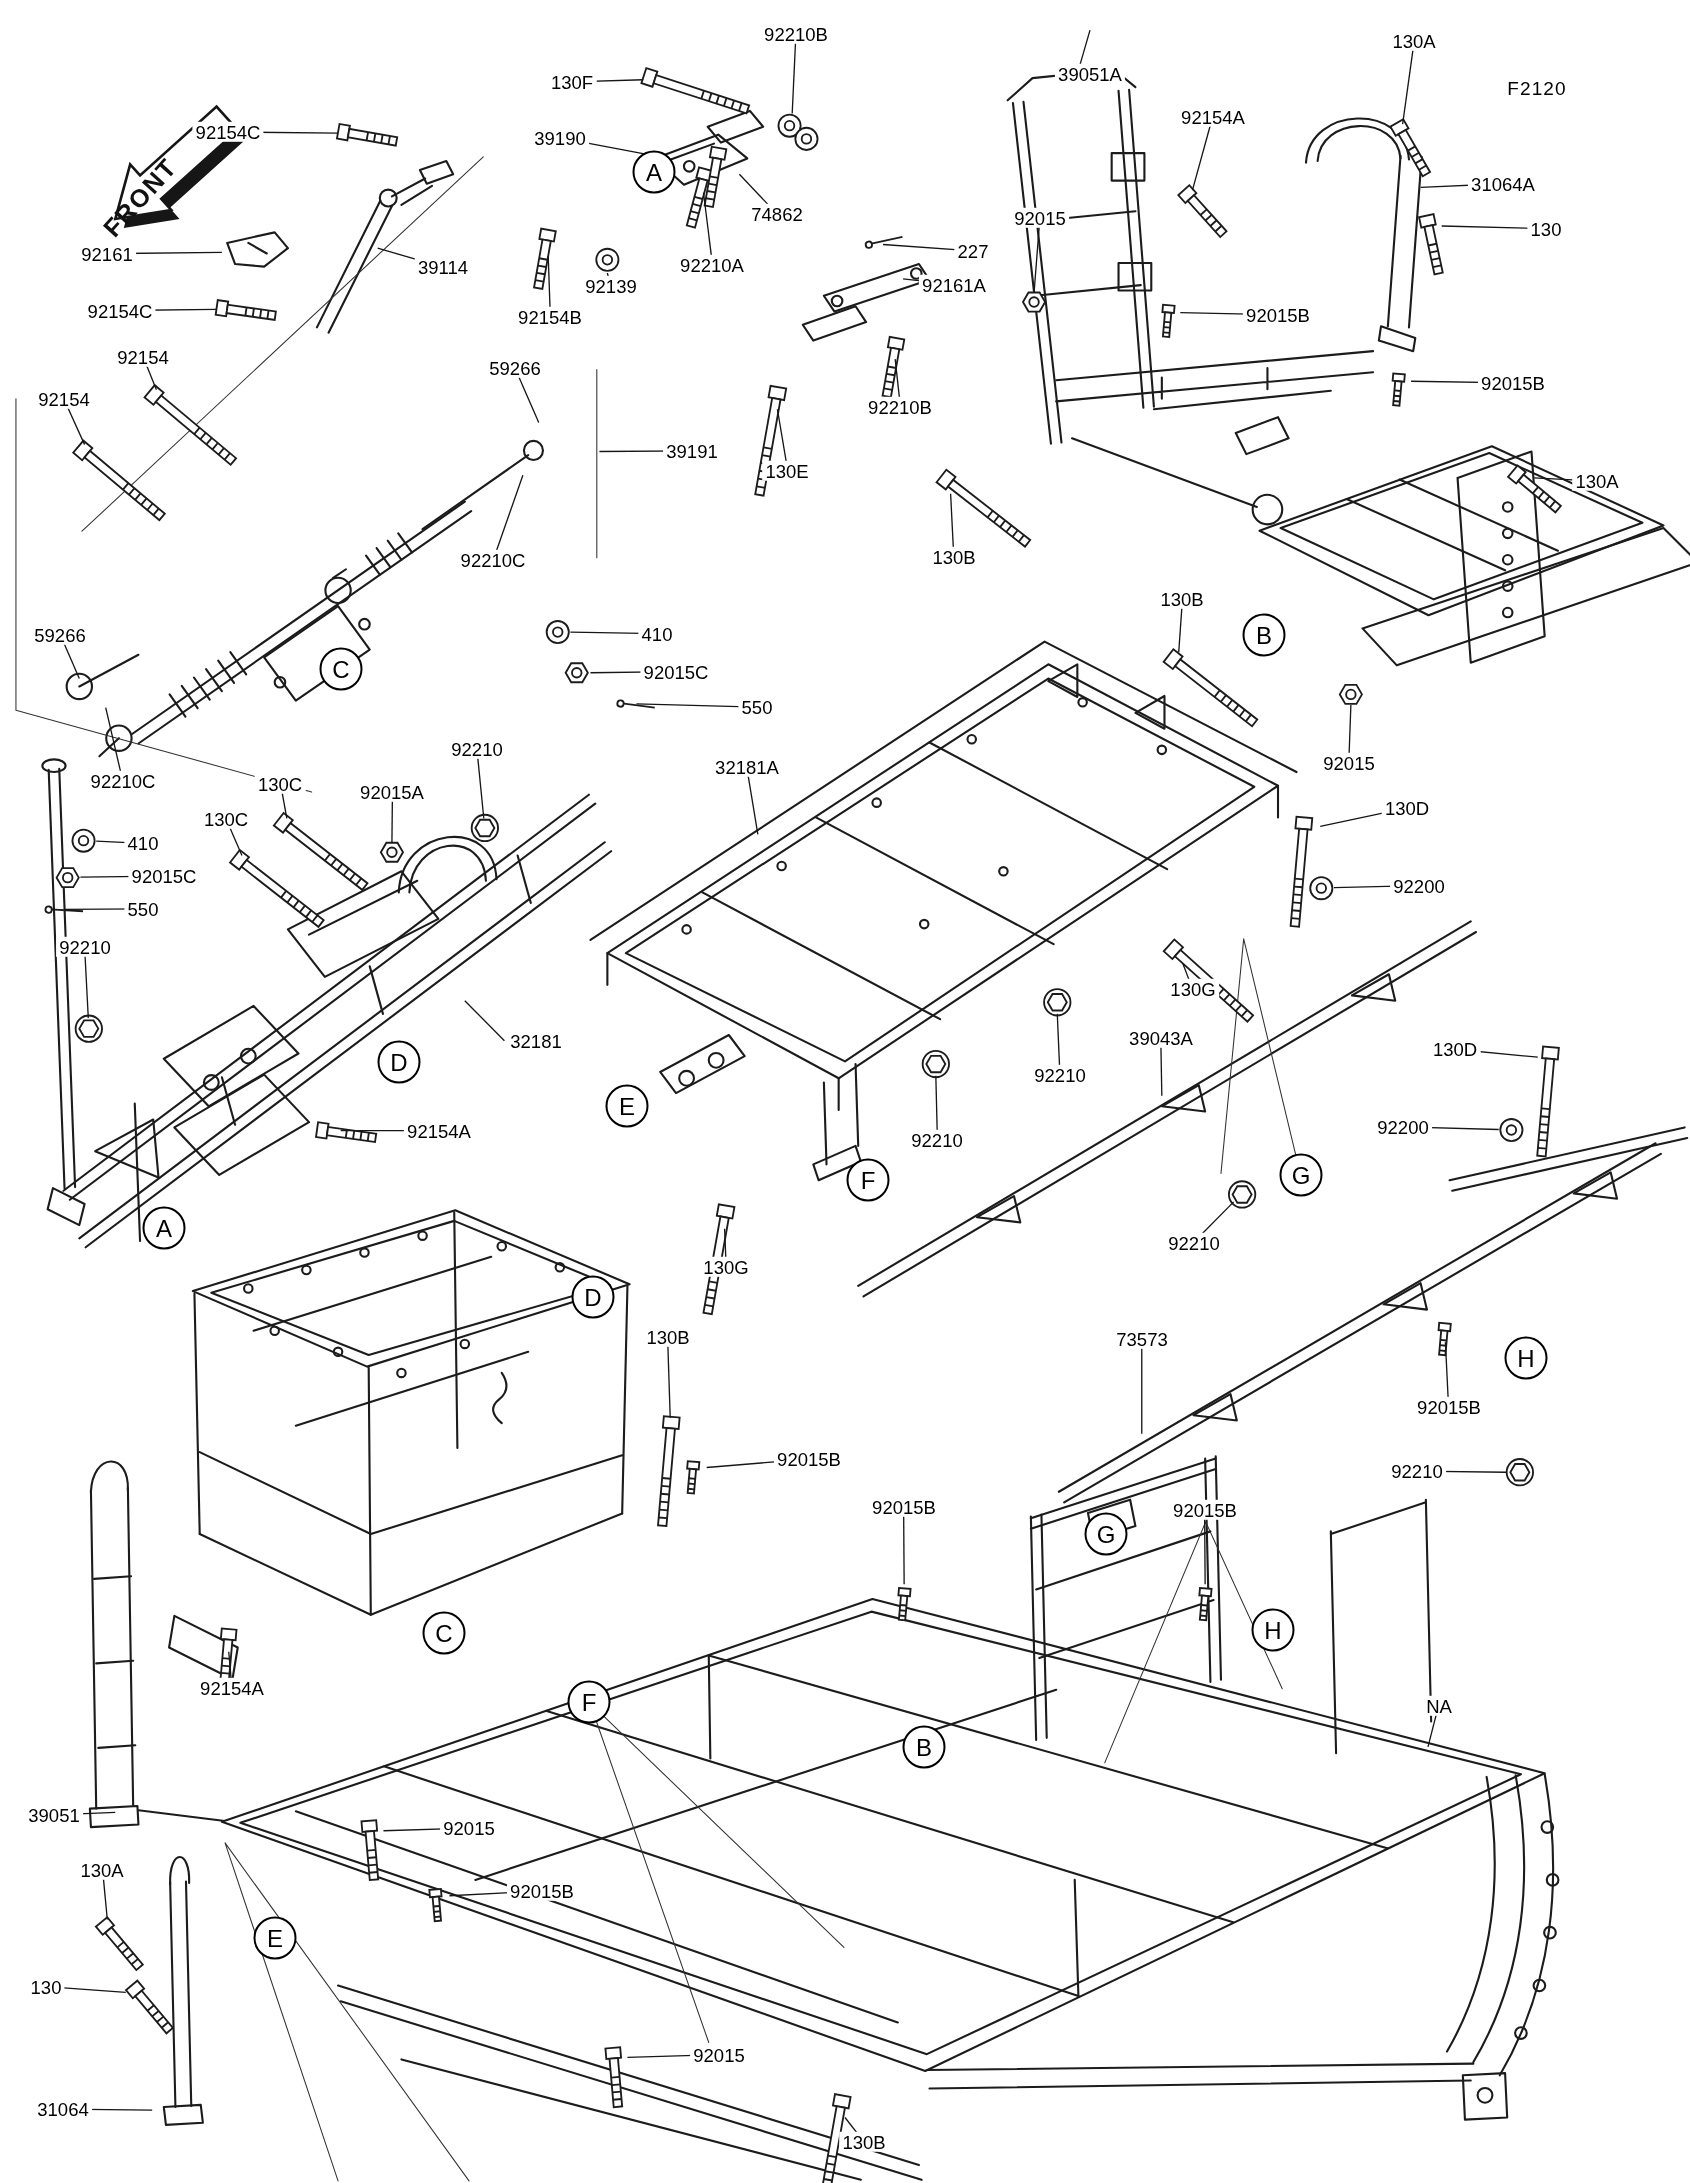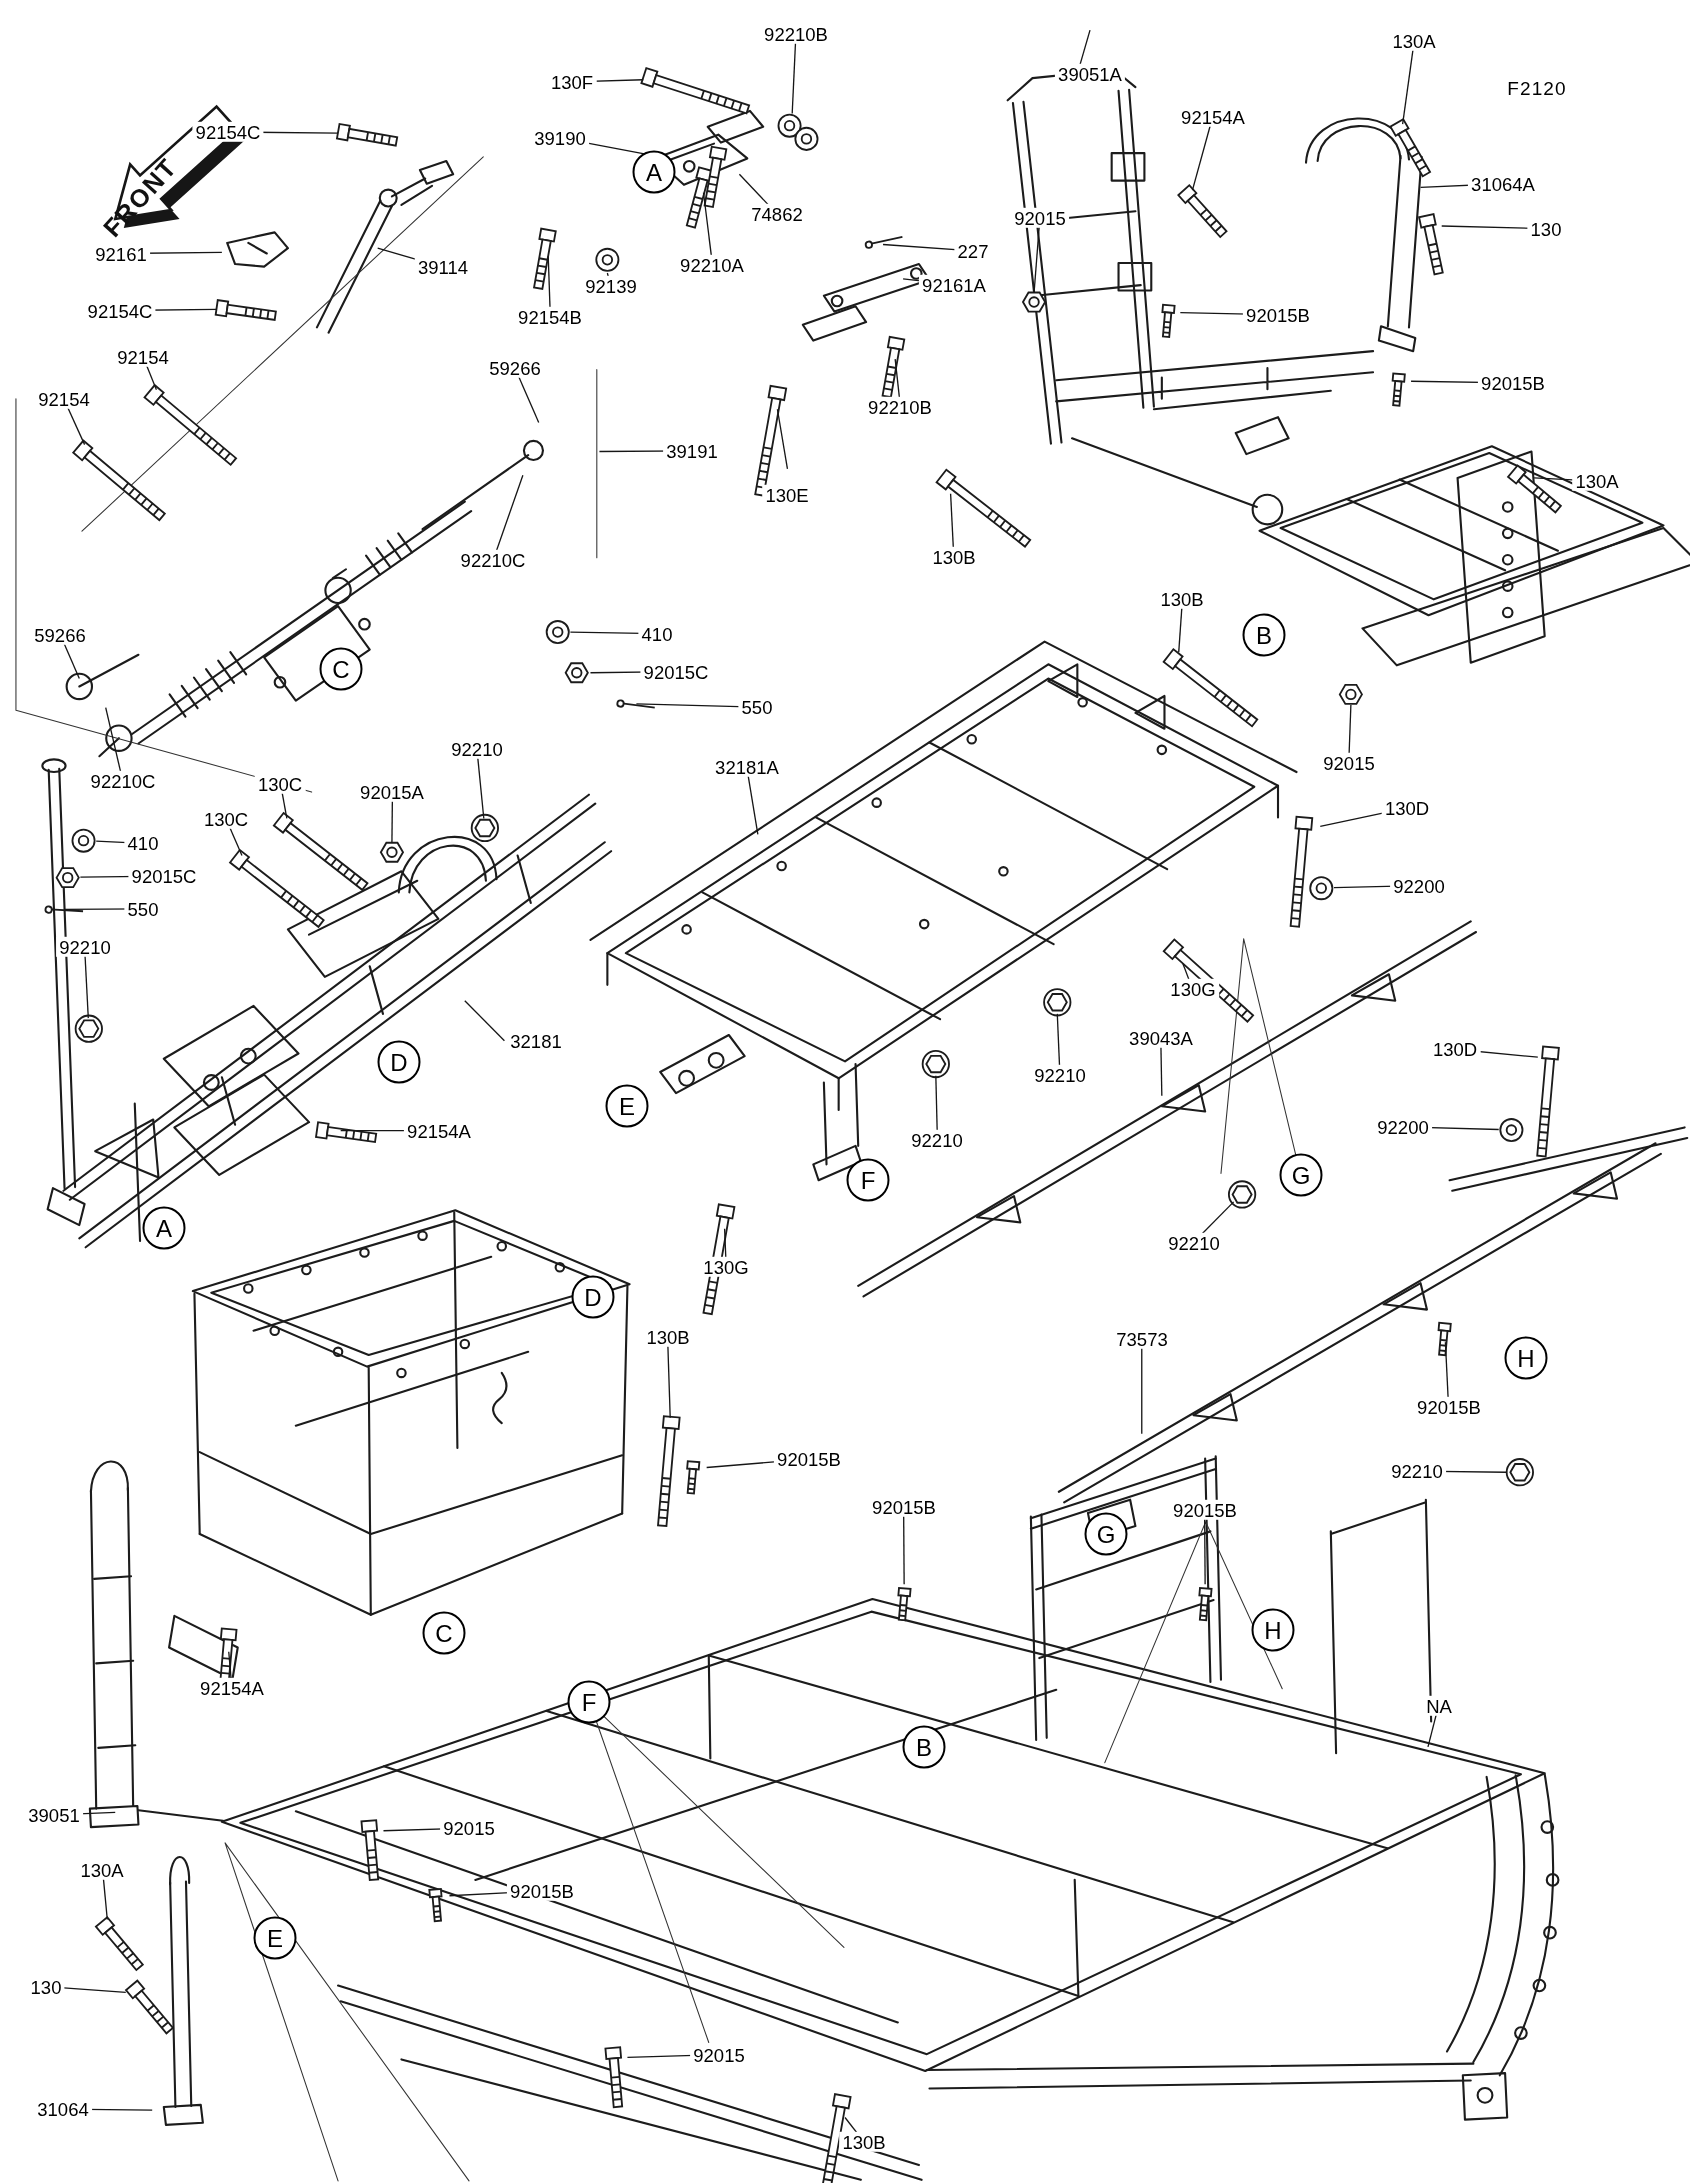--- a/index.html
+++ b/index.html
@@ -383,35 +383,35 @@
       <div class="plabel" style="left: 1414px; top: 41px;">130A</div>
       <div class="plabel" style="left: 572px; top: 82px;">130F</div>
       <div class="plabel" style="left: 228px; top: 132px;">92154C</div>
       <div class="plabel" style="left: 560px; top: 138px;">39190</div>
       <div class="plabel" style="left: 1213px; top: 117px;">92154A</div>
       <div class="plabel" style="left: 1503px; top: 184px;">31064A</div>
       <div class="plabel" style="left: 1546px; top: 229px;">130</div>
       <div class="plabel" style="left: 777px; top: 214px;">74862</div>
       <div class="plabel" style="left: 973px; top: 251px;">227</div>
       <div class="plabel" style="left: 1040px; top: 218px;">92015</div>
-      <div class="plabel" style="left: 121px; top: 254px;">92161</div>
+      <div class="plabel" style="left: 107px; top: 254px;">92161</div>
       <div class="plabel" style="left: 443px; top: 267px;">39114</div>
       <div class="plabel" style="left: 712px; top: 265px;">92210A</div>
       <div class="plabel" style="left: 954px; top: 285px;">92161A</div>
       <div class="plabel" style="left: 120px; top: 311px;">92154C</div>
       <div class="plabel" style="left: 611px; top: 286px;">92139</div>
       <div class="plabel" style="left: 550px; top: 317px;">92154B</div>
       <div class="plabel" style="left: 1278px; top: 315px;">92015B</div>
       <div class="plabel" style="left: 143px; top: 357px;">92154</div>
       <div class="plabel" style="left: 515px; top: 368px;">59266</div>
       <div class="plabel" style="left: 1513px; top: 383px;">92015B</div>
       <div class="plabel" style="left: 64px; top: 399px;">92154</div>
       <div class="plabel" style="left: 900px; top: 407px;">92210B</div>
       <div class="plabel" style="left: 692px; top: 451px;">39191</div>
-      <div class="plabel" style="left: 787px; top: 495px;">130E</div>
+      <div class="plabel" style="left: 787px; top: 471px;">130E</div>
       <div class="plabel" style="left: 1597px; top: 481px;">130A</div>
       <div class="plabel" style="left: 493px; top: 560px;">92210C</div>
       <div class="plabel" style="left: 954px; top: 557px;">130B</div>
       <div class="plabel" style="left: 1182px; top: 599px;">130B</div>
       <div class="plabel" style="left: 657px; top: 634px;">410</div>
       <div class="plabel" style="left: 676px; top: 672px;">92015C</div>
       <div class="plabel" style="left: 757px; top: 707px;">550</div>
       <div class="plabel" style="left: 60px; top: 635px;">59266</div>
       <div class="plabel" style="left: 1349px; top: 763px;">92015</div>
       <div class="plabel" style="left: 123px; top: 781px;">92210C</div>

